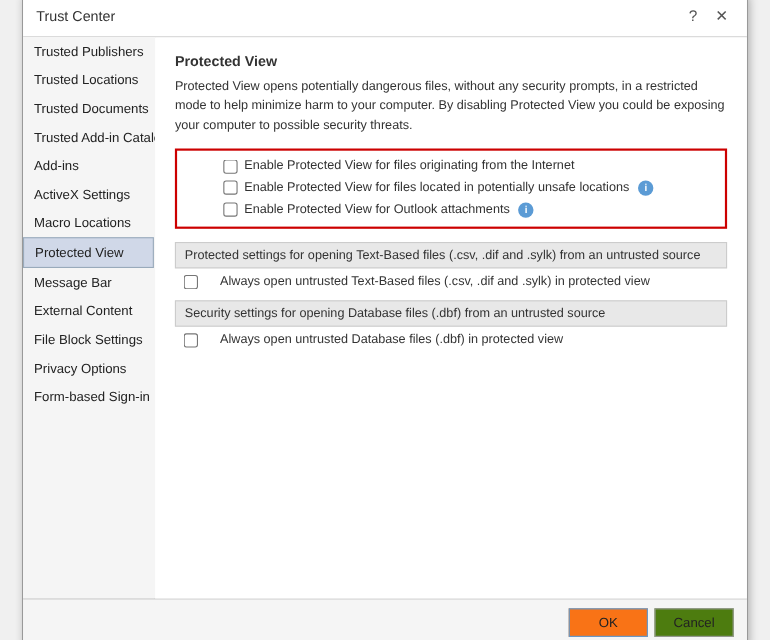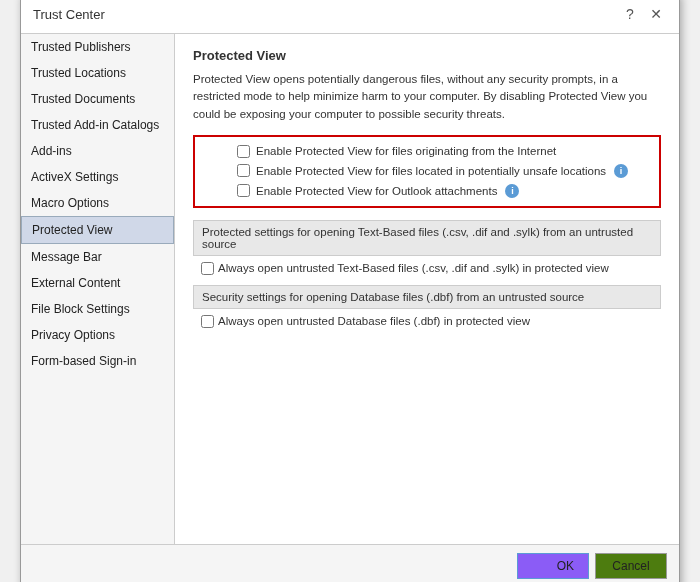--- a/index.html
+++ b/index.html
@@ -50,21 +50,21 @@
       align-items: center;
       justify-content: center;
       font-size: 14px;
       color: #555;
     }
     .dialog-body {
       display: flex;
       height: 510px;
     }
     .sidebar {
-      width: 154px;
+      width: 120px;
       background: #f5f5f5;
       border-right: 1px solid #ccc;
       overflow-y: auto;
       flex-shrink: 0;
     }
     .sidebar-item {
       padding: 6px 10px;
       cursor: pointer;
       color: #222;
       font-size: 12px;
@@ -133,21 +133,21 @@
       background: #e8e8e8;
       border: 1px solid #ccc;
       padding: 5px 8px;
       font-size: 11.5px;
       color: #333;
       margin-bottom: 6px;
     }
     .security-checkbox {
       display: flex;
       align-items: center;
-      gap: 4px;
+      gap: 20px;
       font-size: 11.5px;
       color: #333;
       padding: 0 8px;
       margin-bottom: 8px;
     }
     .security-checkbox input[type="checkbox"] {
       width: 13px;
       height: 13px;
       flex-shrink: 0;
     }
@@ -163,23 +163,22 @@
       min-width: 72px;
       height: 26px;
       padding: 0 14px;
       font-size: 12px;
       border: 1px solid #999;
       background: #4d7c0f;
       cursor: pointer;
       color: #222;
     }
     .footer-btn.primary {
-      background: #8b5cf6;
+      background: #f97316;
       border-color: #5b9bd5;
-      text-align: right;
     }
   </style>
 </head>
 <body>
 
 <div class="dialog">
 
   <div class="title-bar">
     <div class="title-bar-left">
       <span>Trust Center</span>
@@ -192,21 +191,21 @@
 
   <div class="dialog-body">
 
     <div class="sidebar">
     <div class="sidebar-item">Trusted Publishers</div>
         <div class="sidebar-item">Trusted Locations</div>
         <div class="sidebar-item">Trusted Documents</div>
         <div class="sidebar-item">Trusted Add-in Catalogs</div>
         <div class="sidebar-item">Add-ins</div>
         <div class="sidebar-item">ActiveX Settings</div>
-        <div class="sidebar-item">Macro Options</div>
+        <div class="sidebar-item">Macro Locations</div>
         <div class="sidebar-item active">Protected View</div>
         <div class="sidebar-item">Message Bar</div>
         <div class="sidebar-item">External Content</div>
         <div class="sidebar-item">File Block Settings</div>
         <div class="sidebar-item">Privacy Options</div>
         <div class="sidebar-item">Form-based Sign-in</div>
       </div>
 
     <div class="main-content">
       <div class="section-title">Protected View</div>

